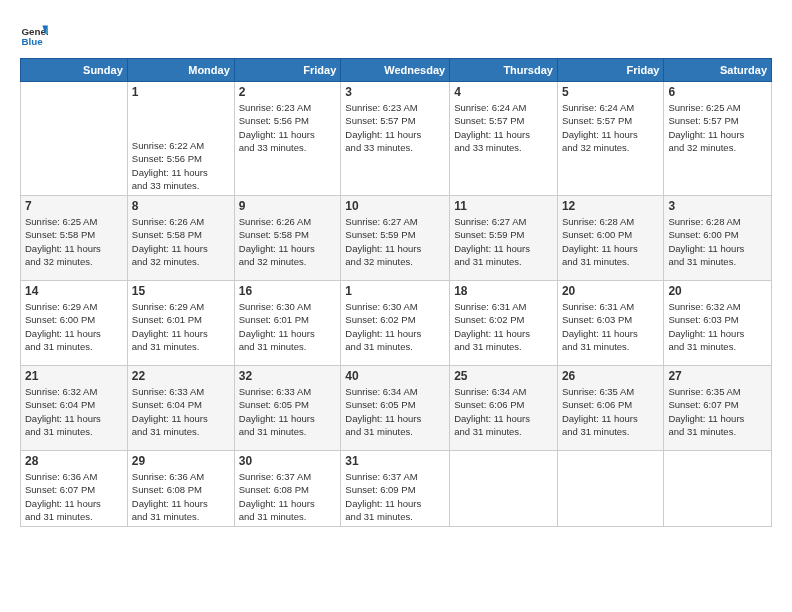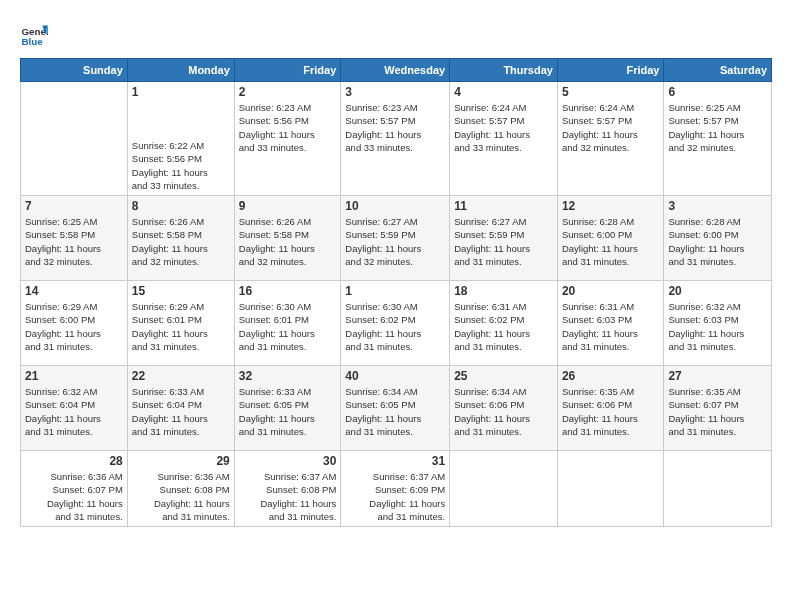--- a/index.html
+++ b/index.html
@@ -84,21 +84,20 @@
     .day-info {
       color: #333;
       font-size: 9.5px;
       line-height: 1.4;
     }
     .empty-cell {
       background: #fff !important;
     }
     .last-row td {
       height: 75px;
-      text-align: right;
     }
   </style>
 </head>
 <body>
 
 <div class="page">
   <div class="header">
     <div class="logo">
       <svg class="logo-icon" viewBox="0 0 40 40">
         <text x="2" y="22" font-size="14" font-weight="bold" fill="#333">General</text>

